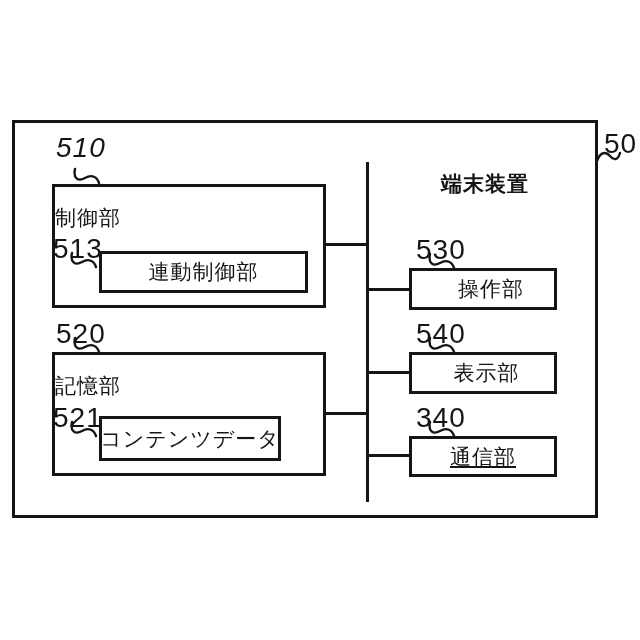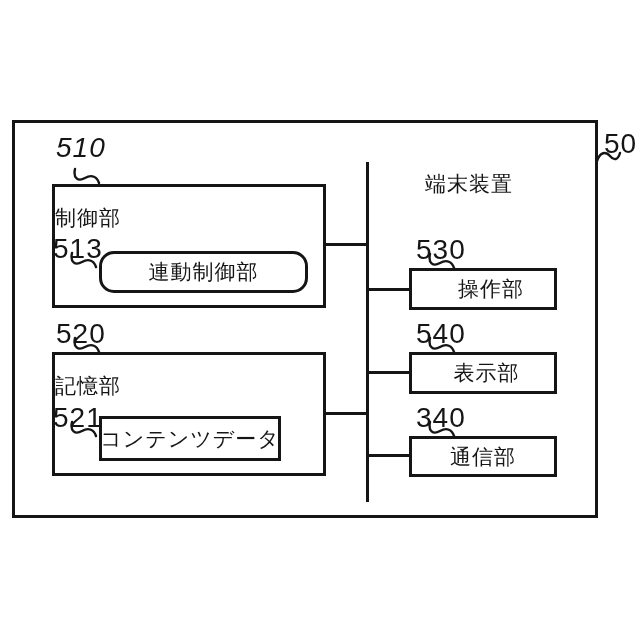--- a/index.html
+++ b/index.html
@@ -13,30 +13,30 @@
     overflow:hidden;
   }
   .canvas { position:absolute; left:0; top:0; width:640px; height:640px; background:var(--bg); }
 
   .box { position:absolute; border:3px solid var(--ink); background:var(--bg); }
   .outer-box { left:12px; top:120px; width:586px; height:398px; }
   .box-control { left:52px; top:184px; width:274px; height:124px; }
   .box-storage { left:52px; top:352px; width:274px; height:124px; }
   .box-inner  { position:absolute; left:44px; border:3px solid var(--ink); background:var(--bg);
                 display:flex; align-items:center; justify-content:center; }
-  .inner-513 { top:64px; width:209px; height:42px;border-radius:15px; }
+  .inner-513 { top:64px; width:209px; height:42px; }
   .inner-521 { top:61px; width:182px; height:45px; }
   .box-small { display:flex; align-items:center; justify-content:center; width:148px; height:42px; }
   .box-530 { left:409px; top:268px;padding-left:16px; }
   .box-540 { left:409px; top:352px;padding-left:7px; }
-  .box-550 { left:409px; top:436px; height:41px; }
+  .box-550 { left:409px; top:436px; height:41px;text-decoration:underline; }
 
   .jp { font-size:21px; letter-spacing:1px; font-weight:500; color:var(--ink); white-space:nowrap; }
   .big-label { position:absolute; left:0; top:17px; width:100%; text-align:left; }
-  .title { position:absolute; left:425px; top:170px; width:120px; text-align:left; }
+  .title { position:absolute; left:425px; top:170px; width:120px; text-align:center;font-weight:bold; }
 
   .ref { position:absolute; font-size:28px; letter-spacing:1px; font-weight:500; color:var(--ink); }
   .ref-510 { left:56px;  top:132px;font-style:italic; }
   .ref-513 { left:53px;  top:233px; }
   .ref-520 { left:56px;  top:318px; }
   .ref-521 { left:53px;  top:402px; }
   .ref-530 { left:416px; top:234px; }
   .ref-540 { left:416px; top:318px; }
   .ref-550 { left:416px; top:402px; }
   .ref-50  { left:604px; top:128px; }

